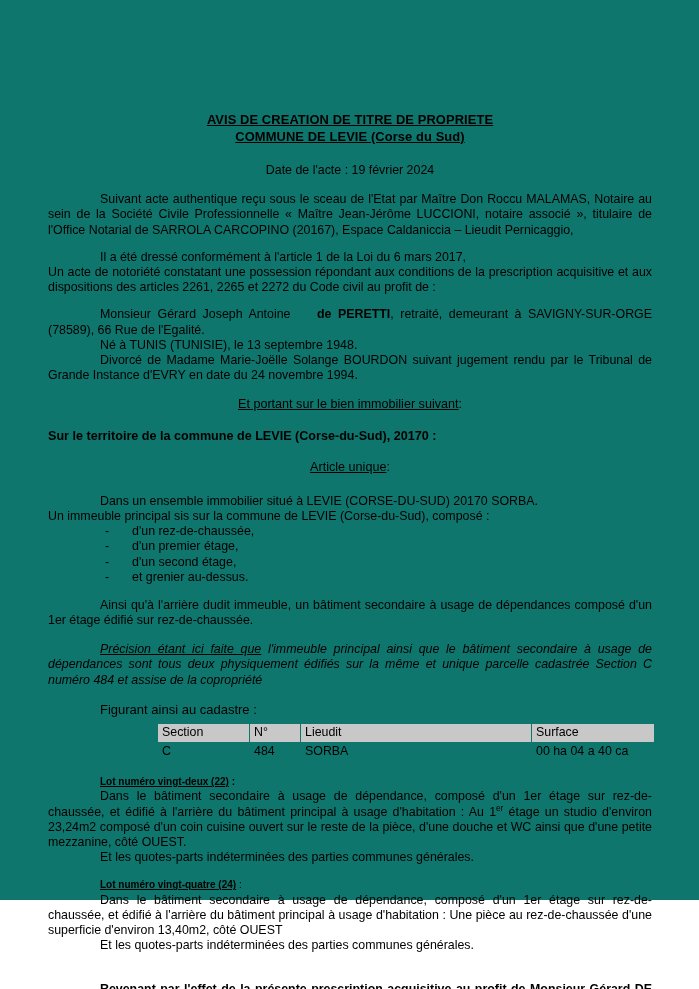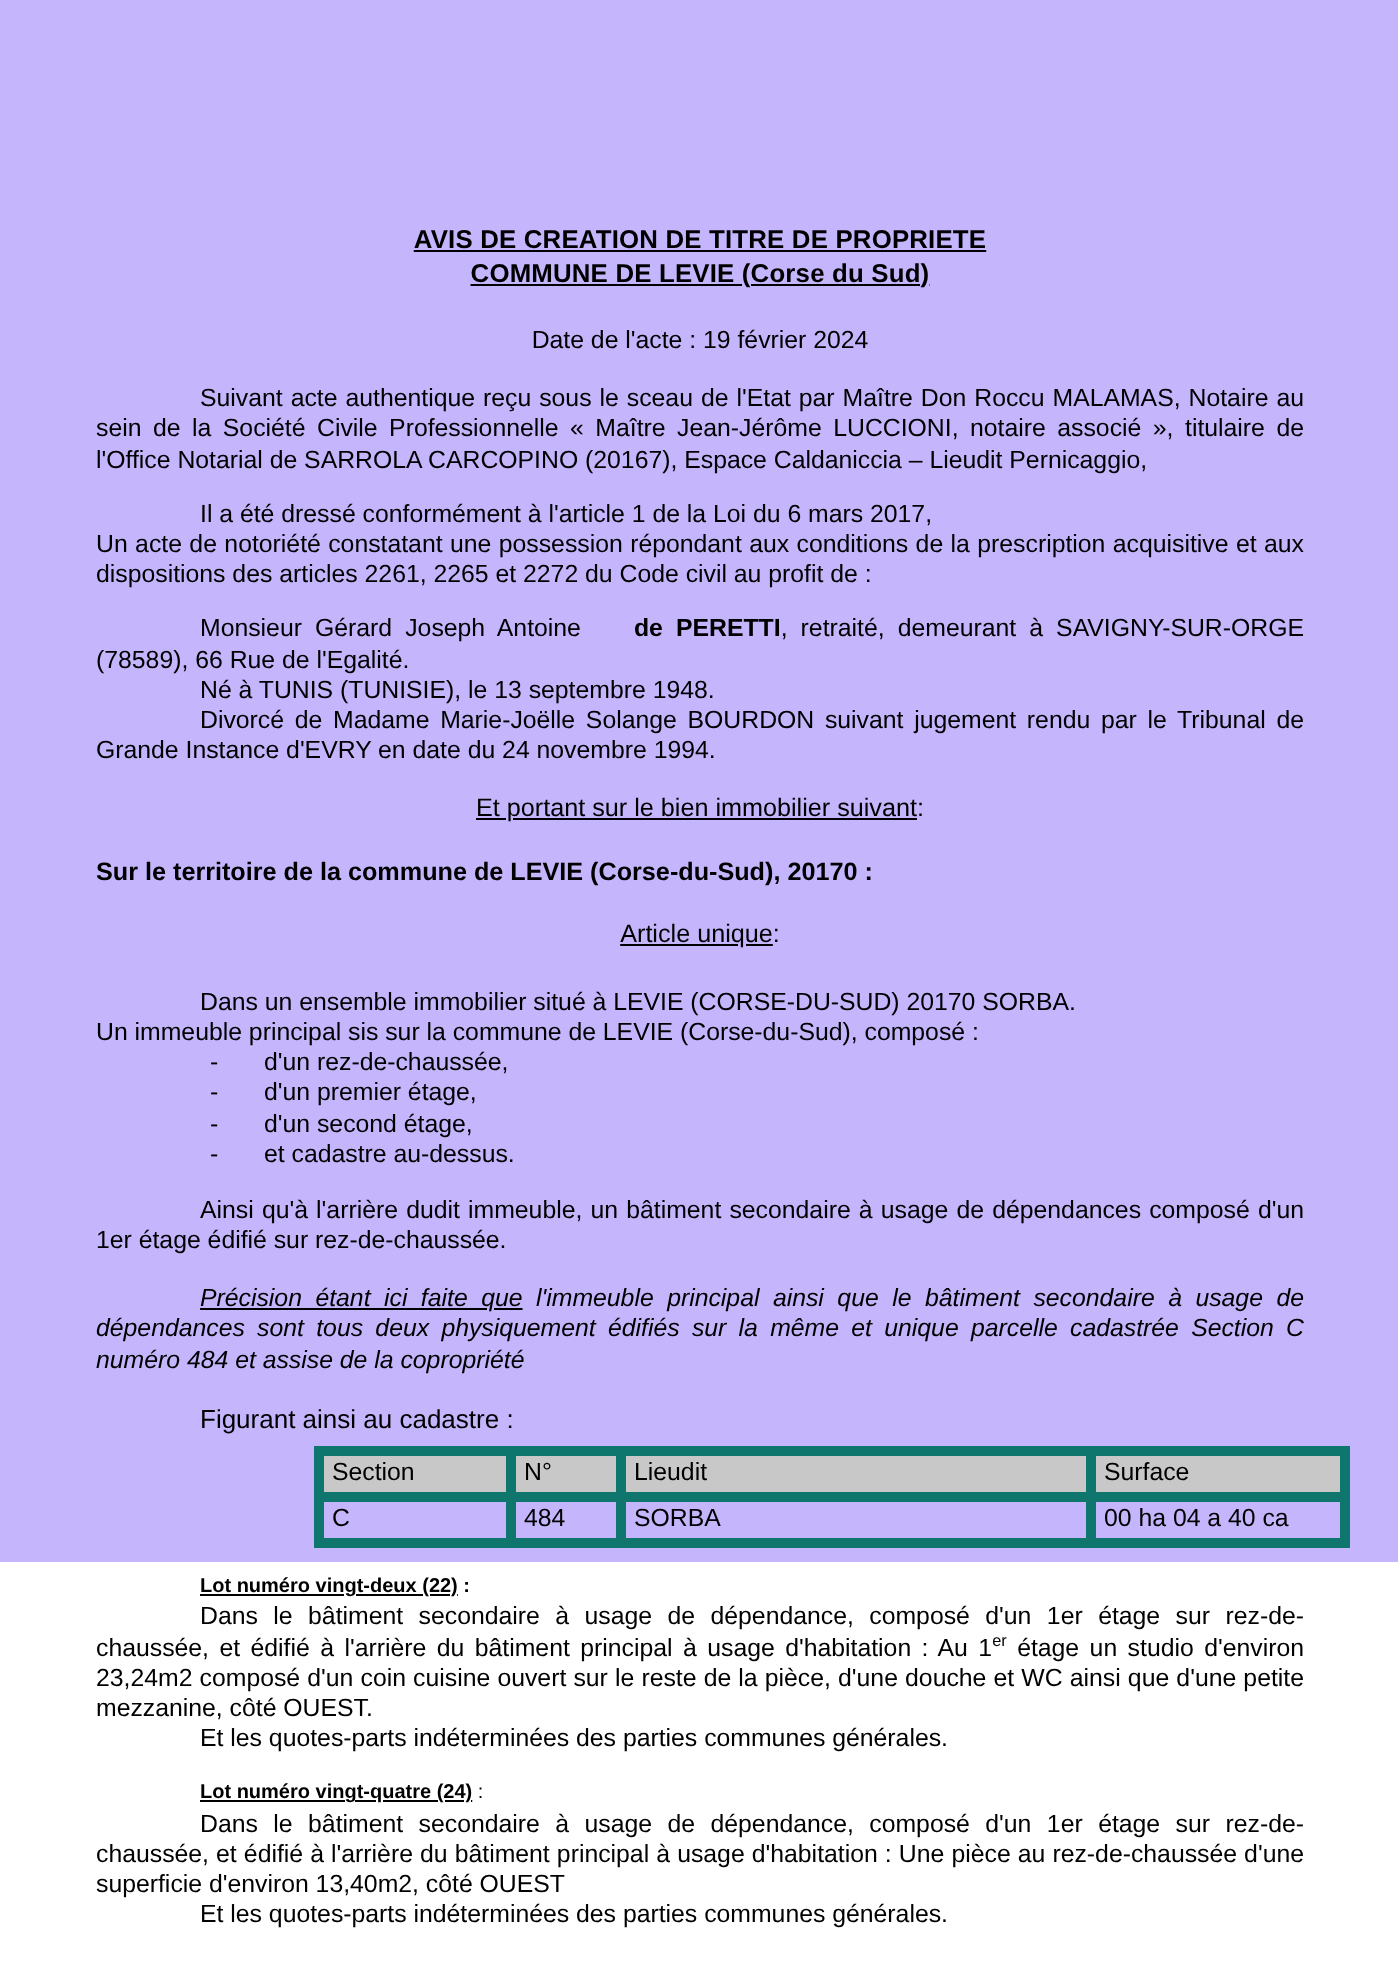--- a/index.html
+++ b/index.html
@@ -12,24 +12,24 @@
     width: 699px;
     height: 989px;
     overflow: hidden;
     font-family: "Liberation Sans", sans-serif;
     color: #000000;
     -webkit-font-smoothing: antialiased;
   }
   .page {
     position: relative;
     width: 699px;
-    height: 781px;
+    height: 900px;
     box-sizing: border-box;
     padding: 0;
-    background: #c4b5fd;
+    background: #0f766e;
   }
   .content {
     position: absolute;
     left: 48px;
     top: 112px;
     width: 604px;
   }
   
   .t {
     font-size: 12.4px;
@@ -109,21 +109,21 @@
   }
   table.cadastre {
     border-collapse: collapse;
     margin-left: 109px;
     width: 461px;
     table-layout: fixed;
     font-size: 12.4px;
   }
   table.cadastre th,
   table.cadastre td {
-    border: 5px solid #0f766e;
+    border: 1px solid #0f766e;
     padding: 0px 4px 1px 4px;
     height: 17px;
     text-align: left;
     font-weight: normal;
     vertical-align: middle;
     line-height: 16px;
     white-space: nowrap;
     overflow: hidden;
   }
   table.cadastre thead th {
@@ -195,21 +195,21 @@
       <div class="bullet-row">
         <span class="bullet-dash">-</span>
         <span class="bullet-text">d'un premier étage,</span>
       </div>
       <div class="bullet-row">
         <span class="bullet-dash">-</span>
         <span class="bullet-text">d'un second étage,</span>
       </div>
       <div class="bullet-row">
         <span class="bullet-dash">-</span>
-        <span class="bullet-text">et cadastre au-dessus.</span>
+        <span class="bullet-text">et grenier au-dessus.</span>
       </div>
     </div>
 
     <div class="gap-12"></div>
 
     <p class="t indent">Ainsi qu'à l'arrière dudit immeuble, un bâtiment secondaire à usage de dépendances composé d'un 1er étage édifié sur rez-de-chaussée.</p>
 
     <div class="gap-14"></div>
 
     <p class="t ital indent"><span class="ul">Précision étant ici faite que</span><span> l'immeuble principal ainsi que le bâtiment secondaire à usage de dépendances sont tous deux physiquement édifiés sur la même et unique parcelle cadastrée Section C numéro 484 et assise de la copropriété</span></p>

